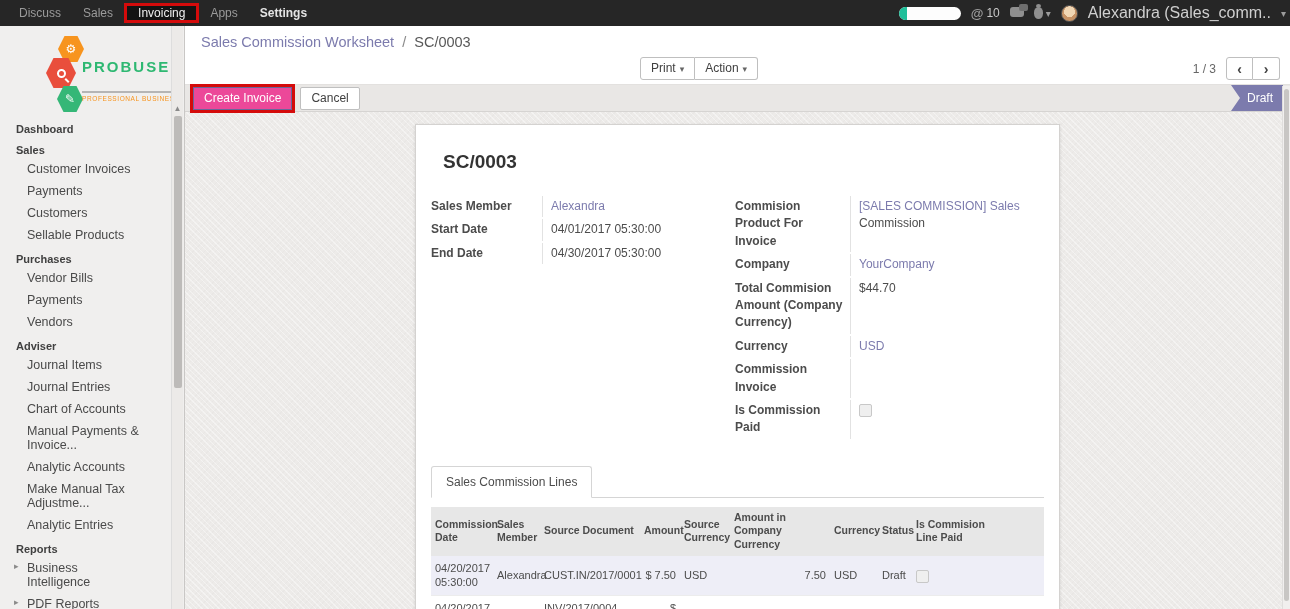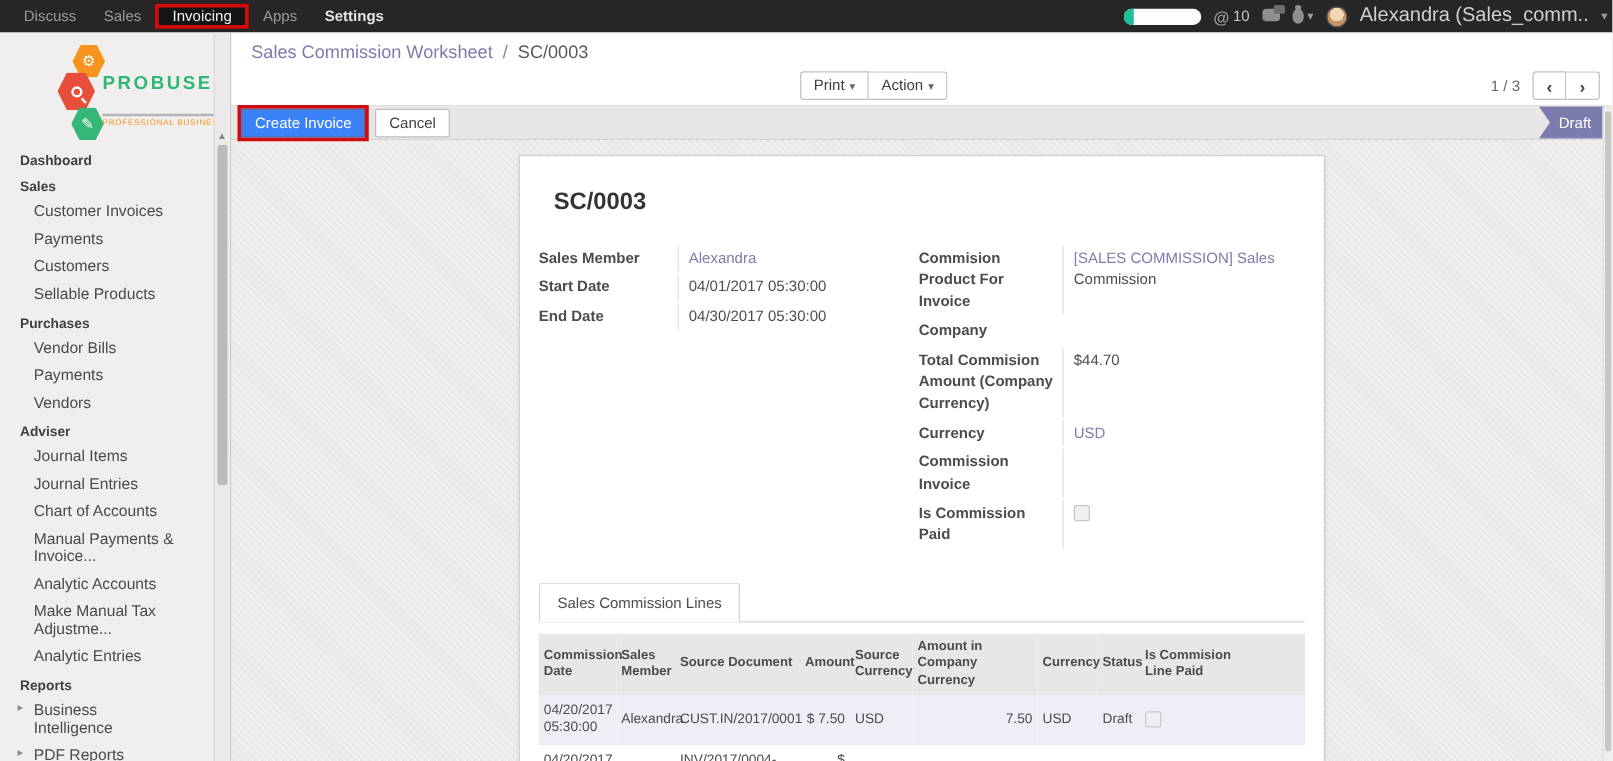--- a/index.html
+++ b/index.html
@@ -65,21 +65,21 @@
   .btn-grp .btn:first-child { border-radius:3px 0 0 3px; }
   .btn-grp .btn:last-child { border-radius:0 3px 3px 0; border-left:none; }
   .btn-grp { display:flex; }
   .pager { position:absolute; right:10px; top:31px; display:flex; align-items:center; gap:10px; }
   .pager-text { font-size:12px; color:#666; }
   .pager-btn { width:27px; height:23px; text-align:center; font-weight:bold; color:#444; font-size:14px; line-height:20px; padding:0; }
 
   
   .statusbar { height:27px; flex:0 0 27px; background:#e9e7e5; border-bottom:1px solid #d6d4d2; display:flex; align-items:center; padding-left:5px; position:relative; }
   .annotate-box { border:3px solid #d40b0b; display:inline-flex; }
-  .btn-primary { background:#3b82f6; border:1px solid #68679b; color:#fff; font-size:12px; padding:3px 10px 4px; cursor:pointer; }
+  .btn-primary { background:#ec4899; border:1px solid #68679b; color:#fff; font-size:12px; padding:3px 10px 4px; cursor:pointer; }
   .btn-cancel { margin-left:5px; border-radius:2px; }
   .status-badge { position:absolute; right:7px; top:0; bottom:0; width:52px; background:#7c7bad; color:#fff; font-size:12px; display:flex; align-items:center; justify-content:center; clip-path:polygon(0 0,100% 0,100% 100%,0 100%,9px 50%); padding-left:6px; cursor:pointer; }
 
   
   .work-area { flex:1; overflow:hidden;
     background-color:#edebe9;
     background-image:repeating-linear-gradient(45deg, rgba(255,255,255,.4) 0 1px, transparent 1px 4px),
                      repeating-linear-gradient(-45deg, rgba(0,0,0,.015) 0 1px, transparent 1px 4px); }
   .sheet { width:645px; min-height:469px; margin:12px auto 0; background:#fff; border:1px solid #d4d2d0; box-shadow:0 1px 3px rgba(0,0,0,.12); padding:0 15px 14px; }
   .sheet-title { font-size:19px; font-weight:bold; color:#333; margin:26px 0 22px 12px; }
@@ -245,20 +245,21 @@
               </div>
             </div>
 
             <div class="fg-right">
               <div class="frow">
                 <span class="flabel">Commision Product For Invoice</span>
                 <span class="fvalue"><span class="flink">[SALES COMMISSION] Sales</span> <span>Commission</span></span>
               </div>
               <div class="frow">
                 <span class="flabel">Company</span>
+                <span class="fvalue"><span class="flink">YourCompany</span></span>
               </div>
               <div class="frow">
                 <span class="flabel">Total Commision Amount (Company Currency)</span>
                 <span class="fvalue">$44.70</span>
               </div>
               <div class="frow">
                 <span class="flabel">Currency</span>
                 <span class="fvalue"><span class="flink">USD</span></span>
               </div>
               <div class="frow">

